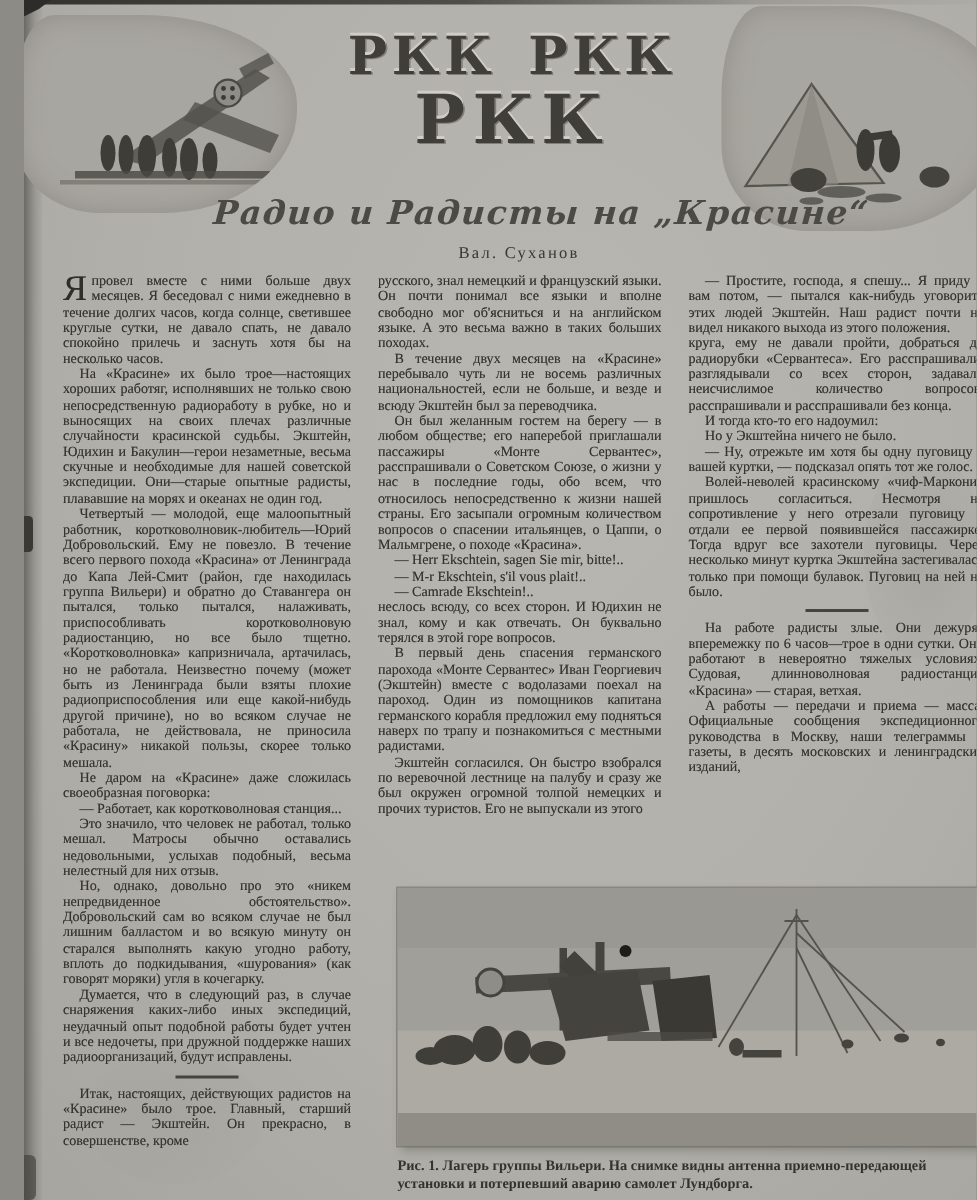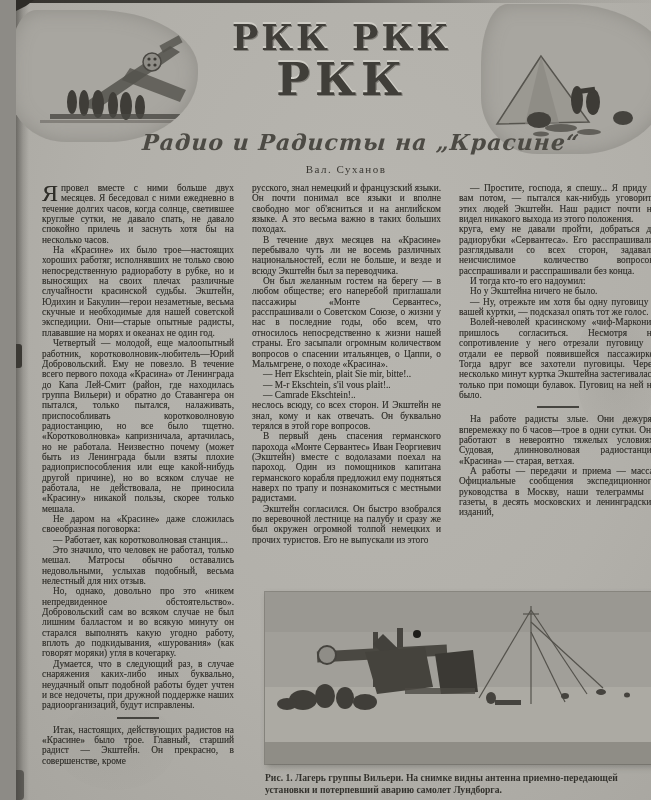--- a/index.html
+++ b/index.html
@@ -128,32 +128,32 @@
 
   <div class="columns">
     <div class="col col1">
         <p class="para noindent"><span class="dropcap">Я</span>провел вместе с ними больше двух месяцев. Я беседовал с ними ежедневно в течение долгих часов, когда солнце, светившее круглые сутки, не давало спать, не давало спокойно прилечь и заснуть хотя бы на несколько часов.</p>
         <p class="para">На «Красине» их было трое—настоящих хороших работяг, исполнявших не только свою непосредственную радиоработу в рубке, но и выносящих на своих плечах различные случайности красинской судьбы. Экштейн, Юдихин и Бакулин—герои незаметные, весьма скучные и необходимые для нашей советской экспедиции. Они—старые опытные радисты, плававшие на морях и океанах не один год.</p>
         <p class="para">Четвертый — молодой, еще малоопытный работник, коротковолновик-любитель—Юрий Добровольский. Ему не повезло. В течение всего первого похода «Красина» от Ленинграда до Капа Лей-Смит (район, где находилась группа Вильери) и обратно до Ставангера он пытался, только пытался, налаживать, приспособливать коротковолновую радиостанцию, но все было тщетно. «Коротковолновка» капризничала, артачилась, но не работала. Неизвестно почему (может быть из Ленинграда были взяты плохие радиоприспособления или еще какой-нибудь другой причине), но во всяком случае не работала, не действовала, не приносила «Красину» никакой пользы, скорее только мешала.</p>
         <p class="para">Не даром на «Красине» даже сложилась своеобразная поговорка:</p>
         <p class="para">— Работает, как коротковолновая станция...</p>
         <p class="para">Это значило, что человек не работал, только мешал. Матросы обычно оставались недовольными, услыхав подобный, весьма нелестный для них отзыв.</p>
         <p class="para">Но, однако, довольно про это «никем непредвиденное обстоятельство». Добровольский сам во всяком случае не был лишним балластом и во всякую минуту он старался выполнять какую угодно работу, вплоть до подкидывания, «шурования» (как говорят моряки) угля в кочегарку.</p>
-        <p class="para">Думается, что в следующий раз, в случае снаряжения каких-либо иных буквально, неудачный опыт подобной работы будет учтен и все недочеты, при дружной поддержке наших радиоорганизаций, будут исправлены.</p>
+        <p class="para">Думается, что в следующий раз, в случае снаряжения каких-либо иных экспедиций, неудачный опыт подобной работы будет учтен и все недочеты, при дружной поддержке наших радиоорганизаций, будут исправлены.</p>
         <div class="divider"></div>
         <p class="para">Итак, настоящих, действующих радистов на «Красине» было трое. Главный, старший радист — Экштейн. Он прекрасно, в совершенстве, кроме</p>
       </div>
     <div class="col col2">
         <p class="para noindent">русского, знал немецкий и французский языки. Он почти понимал все языки и вполне свободно мог об'ясниться и на английском языке. А это весьма важно в таких больших походах.</p>
         <p class="para">В течение двух месяцев на «Красине» перебывало чуть ли не восемь различных национальностей, если не больше, и везде и всюду Экштейн был за переводчика.</p>
         <p class="para">Он был желанным гостем на берегу — в любом обществе; его наперебой приглашали пассажиры «Монте Сервантес», расспрашивали о Советском Союзе, о жизни у нас в последние годы, обо всем, что относилось непосредственно к жизни нашей страны. Его засыпали огромным количеством вопросов о спасении итальянцев, о Цаппи, о Мальмгрене, о походе «Красина».</p>
-        <p class="para">— Herr Ekschtein, plait Sie mir, bitte!..</p>
+        <p class="para">— Herr Ekschtein, sagen Sie mir, bitte!..</p>
         <p class="para">— M-r Ekschtein, s'il vous plait!..</p>
         <p class="para">— Camrade Ekschtein!..</p>
-        <p class="para noindent">неслось всюду, со всех сторон. И Экштейн не знал, кому и как отвечать. Он буквально терялся в этой горе вопросов.</p>
+        <p class="para noindent">неслось всюду, со всех сторон. И Юдихин не знал, кому и как отвечать. Он буквально терялся в этой горе вопросов.</p>
         <p class="para">В первый день спасения германского парохода «Монте Сервантес» Иван Георгиевич (Экштейн) вместе с водолазами поехал на пароход. Один из помощников капитана германского корабля предложил ему подняться наверх по трапу и познакомиться с местными радистами.</p>
         <p class="para">Экштейн согласился. Он быстро взобрался по веревочной лестнице на палубу и сразу же был окружен огромной толпой немецких и прочих туристов. Его не выпускали из этого</p>
       </div>
     <div class="col col3">
         <p class="para">— Простите, господа, я спешу... Я приду к вам потом, — пытался как-нибудь уговорить этих людей Экштейн. Наш радист почти не видел никакого выхода из этого положения.</p>
         <p class="para noindent">круга, ему не давали пройти, добраться до радиорубки «Сервантеса». Его расспрашивали, разглядывали со всех сторон, задавали неисчислимое количество вопросов, расспрашивали и расспрашивали без конца.</p>
         <p class="para">И тогда кто-то его надоумил:</p>
         <p class="para">Но у Экштейна ничего не было.</p>
         <p class="para">— Ну, отрежьте им хотя бы одну пуговицу с вашей куртки, — подсказал опять тот же голос.</p>
         <p class="para">Волей-неволей красинскому «чиф-Маркони» пришлось согласиться. Несмотря на сопротивление у него отрезали пуговицу и отдали ее первой появившейся пассажирке. Тогда вдруг все захотели пуговицы. Через несколько минут куртка Экштейна застегивалась только при помощи булавок. Пуговиц на ней не было.</p>

